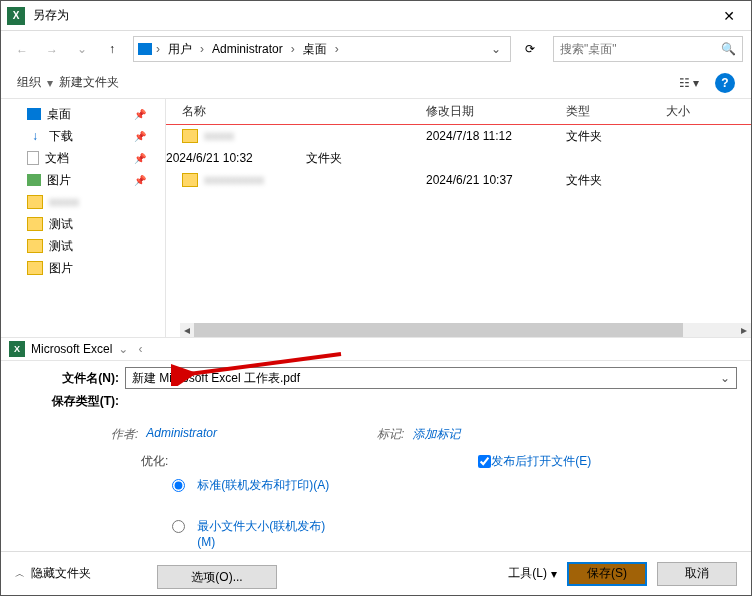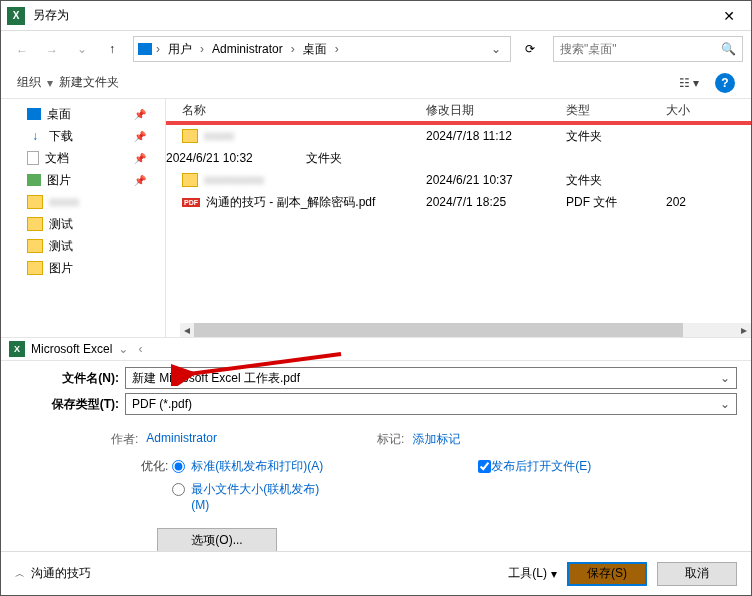--- a/index.html
+++ b/index.html
@@ -35,21 +35,21 @@
 .tree-item { display: flex; align-items: center; height: 22px; padding-left: 26px; gap: 6px; position: relative; }
 .tree-item .pin { position: absolute; right: 18px; color: #666; font-size: 10px; }
 .ti-icon { width: 16px; height: 14px; display: inline-flex; align-items: center; justify-content: center; }
 .f-yellow { background: #ffd767; border: 1px solid #daaa00; }
 .f-blue { background: #0078d7; width: 14px; height: 12px; }
 .f-green { background: #5aab5a; width: 14px; height: 12px; }
 .f-paper { background: #fff; border: 1px solid #aaa; width: 12px; height: 14px; }
 .blur { color: transparent; text-shadow: 0 0 5px rgba(0,0,0,.4); }
 
 .filelist { flex: 1; position: relative; border-left: 1px solid #e5e5e5; }
-.fl-header { display: flex; height: 26px; align-items: center; border-bottom: 4px solid #ef4444; color: #333; }
+.fl-header { display: flex; height: 26px; align-items: center; border-bottom: 1px solid #ef4444; color: #333; }
 .col-name { flex: 0 0 260px; padding-left: 16px; }
 .col-date { flex: 0 0 140px; }
 .col-type { flex: 0 0 100px; }
 .col-size { flex: 0 0 60px; }
 .fl-row { display: flex; height: 22px; align-items: center; }
 .fl-row .col-name { display: flex; align-items: center; gap: 6px; }
 .pdf-icon { background: #d93025; color: #fff; font-size: 7px; font-weight: bold; padding: 1px 2px; }
 .scroll-h { position: absolute; bottom: 0; left: 14px; right: 0; height: 14px; background: #f0f0f0; display: flex; align-items: center; }
 .scroll-track { flex: 1; height: 14px; background: #f0f0f0; position: relative; }
 .scroll-thumb { position: absolute; left: 0; width: 90%; height: 14px; background: #ccc; }
@@ -58,28 +58,28 @@
 .path-ind { height: 24px; display: flex; align-items: center; padding: 0 8px; border-top: 1px solid #e5e5e5; border-bottom: 1px solid #e5e5e5; gap: 6px; }
 .path-ind .sep { color: #888; }
 .excel-ic { width: 16px; height: 16px; background: #217346; color: #fff; font-size: 9px; display: flex; align-items: center; justify-content: center; font-weight: bold; }
 
 .form { padding: 6px 14px 2px; }
 .form-row { display: flex; align-items: center; margin-bottom: 4px; position: relative; }
 .form-label { width: 110px; text-align: right; padding-right: 6px; font-weight: bold; }
 .form-field { flex: 1; height: 22px; border: 1px solid #7a7a7a; padding: 0 6px; display: flex; align-items: center; }
 .form-field.dd::after { content: "⌄"; margin-left: auto; color: #555; }
 
-.meta { display: flex; padding: 10px 24px 6px 110px; gap: 40px; align-items: flex-start; }
+.meta { display: flex; padding: 10px 24px 6px 110px; gap: 40px; align-items: flex-start; font-style: italic; }
 .meta-group { display: flex; gap: 8px; align-items: flex-start; }
 .meta-label { color: #666; }
 .meta-link { color: #0066cc; }
 
 .optimize { display: flex; padding: 4px 14px 6px 140px; align-items: flex-start; gap: 20px; }
 .opt-left .opt-label { color: #444; margin-right: 4px; }
-.opt-choice { display: flex; align-items: flex-start; gap: 6px; margin-bottom: 6px; max-width: 160px; }
+.opt-choice { display: flex; align-items: flex-start; gap: 12px; margin-bottom: 6px; max-width: 160px; margin-top: 24px; }
 .opt-choice input[type=radio] { margin-top: 2px; }
 .opt-choice label { color: #0066cc; }
 .opt-right { margin-left: 90px; margin-top: 0; }
 .opt-right label { color: #0066cc; }
 .chk { display: flex; align-items: center; margin-left: 36px; }
 .opt-btn { margin-left: 156px; margin-top: 4px; width: 120px; height: 24px; border: 1px solid #adadad; background: #e1e1e1; }
 
 .footer { position: absolute; bottom: 0; left: 0; right: 0; height: 44px; border-top: 1px solid #ddd; display: flex; align-items: center; padding: 0 14px; gap: 10px; }
 .hide-folders { display: flex; align-items: center; gap: 6px; }
 .hide-folders .chev { font-size: 10px; }
@@ -201,29 +201,20 @@
     </div>
     <div class="fl-row">
       <div class="col-name">
           <span class="ti-icon f-yellow"></span>
           <span class="blur">xxxxxxxxxx</span>
         </div>
       <div class="col-date">2024/6/21 10:37</div>
       <div class="col-type">文件夹</div>
       <div class="col-size"></div>
     </div>
-    <div class="fl-row">
-      <div class="col-name">
-          <span class="pdf-icon">PDF</span>
-          <span>沟通的技巧 - 副本_解除密码.pdf</span>
-        </div>
-      <div class="col-date">2024/7/1 18:25</div>
-      <div class="col-type">PDF 文件</div>
-      <div class="col-size">202</div>
-    </div>
     <div class="scroll-h">
       <span class="scroll-arrow">◂</span>
       <div class="scroll-track">
           <div class="scroll-thumb"></div>
         </div>
       <span class="scroll-arrow">▸</span>
     </div>
   </div>
 </div>
 
@@ -238,23 +229,20 @@
 
 <div class="form">
   <div class="form-row">
     <div class="form-label">文件名(N):</div>
     <div class="form-field dd">
         <span>新建 Microsoft Excel 工作表.pdf</span>
       </div>
   </div>
   <div class="form-row">
     <div class="form-label">保存类型(T):</div>
-    <div class="form-field dd">
-        <span>PDF (*.pdf)</span>
-      </div>
   </div>
 </div>
 
 
 <div class="meta">
   <div class="meta-group">
     <span class="meta-label">作者:</span>
     <span class="meta-link">Administrator</span>
   </div>
   <div class="meta-group" style="margin-left:120px">
@@ -286,21 +274,21 @@
       <label>发布后打开文件(E)</label>
     </div>
   </div>
 </div>
 <button class="opt-btn">选项(O)...</button>
 
 
 <div class="footer">
   <div class="hide-folders">
     <span class="chev">︿</span>
-    <span>沟通的技巧</span>
+    <span>隐藏文件夹</span>
   </div>
   <span class="spacer"></span>
   <div class="tools">
     <span>工具(L)</span>
     <span>▾</span>
   </div>
   <button class="btn primary">保存(S)</button>
   <button class="btn">取消</button>
 </div>
 

